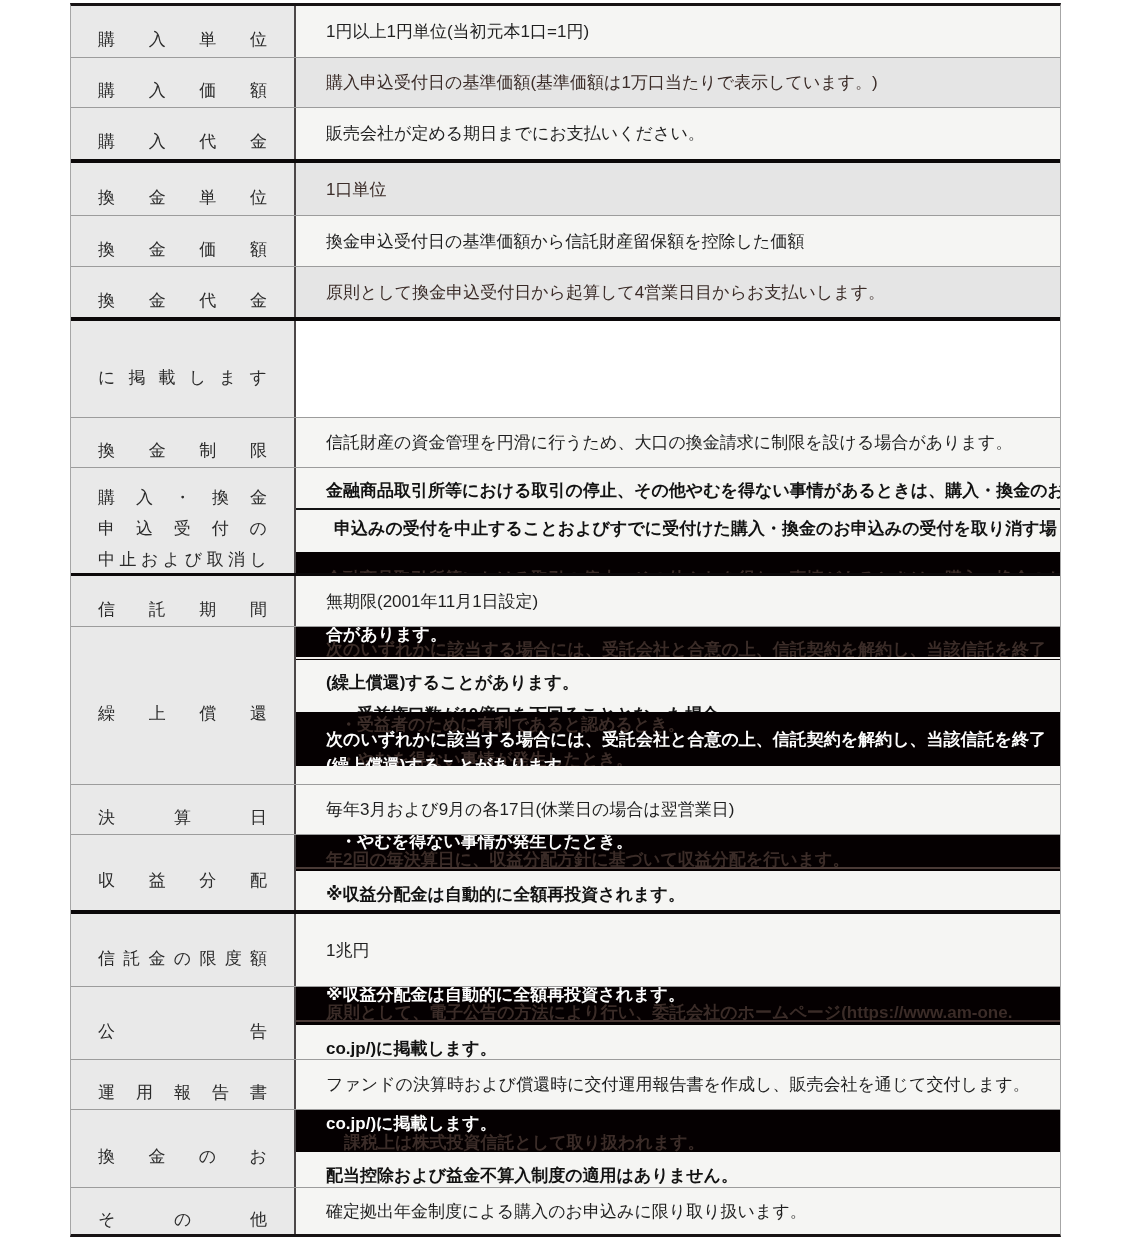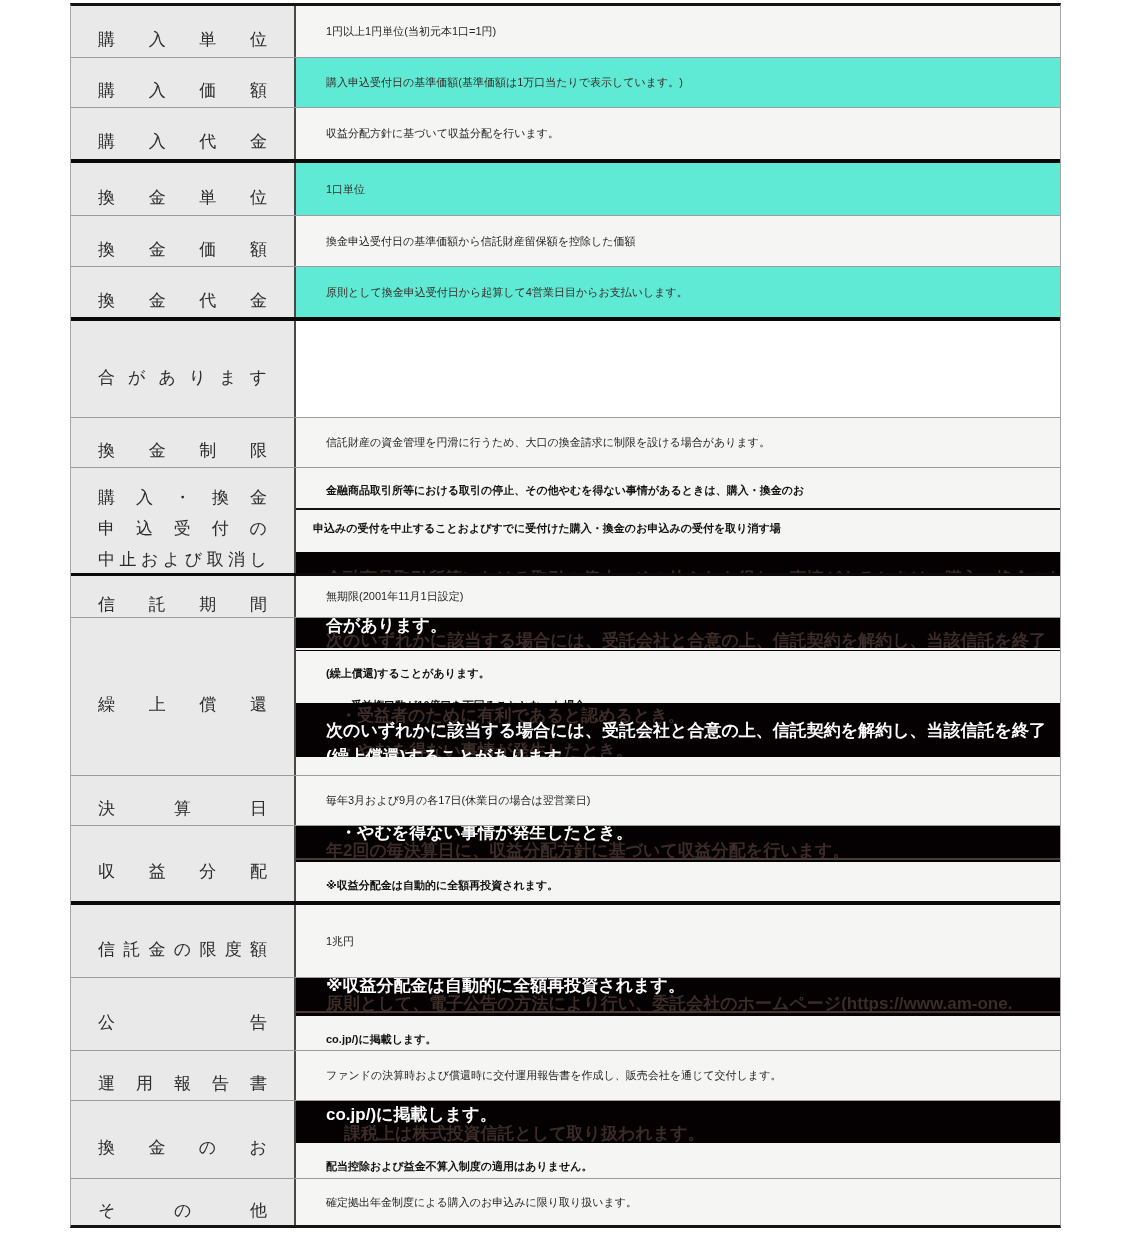--- a/index.html
+++ b/index.html
@@ -12,28 +12,28 @@
   .sep.s3{height:3px;}
   .row{display:flex;width:100%;box-sizing:border-box;}
   .row.bt{border-top:1px solid #9c9c9c;}
   .lbl{flex:0 0 225px;width:225px;box-sizing:border-box;background:#e9e9e9;
        border-right:2px solid #4c4748;display:flex;align-items:center;padding:0 27px;}
   .lbl-t{width:100%;font-size:17px;line-height:31px;color:#2b2b2b;
          text-align:justify;text-align-last:justify;text-justify:inter-character;
          white-space:pre-line;margin-top:16px;}
   .ct{flex:1;background:#f5f5f3;position:relative;box-sizing:border-box;overflow:hidden;}
   .ct.center{display:flex;align-items:center;padding-left:30px;padding-right:8px;}
-  .ct.black{background:#5eead4;color:#3b2c28;}
-  .txt{font-size:11px;line-height:31px;color:#1f1f1f;}
+  .ct.black{background:#e5e5e5;color:#3b2c28;}
+  .txt{font-size:17px;line-height:31px;color:#1f1f1f;}
   .bold{font-weight:bold;color:#121212;}
   .wrap{padding-right:8px;}
   
   .nw{white-space:nowrap;}
   .l1u{display:block;border-bottom:2px solid #141414;padding:5px 0 2px 30px;margin-top:2px;}
-  .lx{display:block;padding:3px 0 0 17px;}
+  .lx{display:block;padding:3px 0 0 38px;}
   .gbar{position:absolute;left:0;right:0;bottom:0;height:21px;background:#050001;overflow:hidden;}
   .gbar span{position:absolute;top:15px;left:30px;white-space:nowrap;
              font-size:17px;font-weight:bold;color:#3b2c28;}
   
   .bar{position:relative;background:#050001;overflow:hidden;}
   .bar span{position:absolute;white-space:nowrap;font-size:17px;}
   .gtx{color:#3b2c28;font-weight:bold;}
   .wtx{color:#fdfdfd;font-weight:bold;}
   .uline{position:absolute;left:0;right:0;height:2px;}
   .uw{background:#f1eeeb;}
@@ -61,21 +61,21 @@
     <div class="ct center black">
         <div class="txt nw" style="color:#3b2c28">購入申込受付日の基準価額(基準価額は1万口当たりで表示しています。)</div>
       </div>
   </div>
 
   <div class="row bt" style="height:52px">
     <div class="lbl">
         <div class="lbl-t">購入代金</div>
       </div>
     <div class="ct center">
-        <div class="txt">収益分配方針に基づいて収益分配を行います。</div>
+        <div class="txt">販売会社が定める期日までにお支払いください。</div>
       </div>
   </div>
 
   <div class="sep"></div>
 
   <div class="row" style="height:52px">
     <div class="lbl">
         <div class="lbl-t">換金単位</div>
       </div>
     <div class="ct center black">
@@ -98,21 +98,21 @@
       </div>
     <div class="ct center black">
         <div class="txt nw" style="color:#3b2c28">原則として換金申込受付日から起算して4営業日目からお支払いします。</div>
       </div>
   </div>
 
   <div class="sep"></div>
 
   <div class="row" style="height:96px">
     <div class="lbl">
-        <div class="lbl-t">合があります</div>
+        <div class="lbl-t">に掲載します</div>
       </div>
   </div>
 
   <div class="row bt" style="height:50px">
     <div class="lbl">
         <div class="lbl-t">換金制限</div>
       </div>
     <div class="ct center">
         <div class="txt">信託財産の資金管理を円滑に行うため、大口の換金請求に制限を設ける場合があります。</div>
       </div>
@@ -129,21 +129,21 @@
       <span class="txt bold nw lx">申込みの受付を中止することおよびすでに受付けた購入・換金のお申込みの受付を取り消す場</span>
       <span class="txt bold nw lx">合があります。</span>
       <div class="gbar">
           <span>金融商品取引所等における取引の停止、その他やむを得ない事情があるときは、購入・換金のお</span>
         </div>
     </div>
   </div>
 
   <div class="sep s3"></div>
 
-  <div class="row" style="height:41px">
+  <div class="row" style="height:50px">
     <div class="lbl">
         <div class="lbl-t">信託期間</div>
       </div>
     <div class="ct center">
         <div class="txt">無期限(2001年11月1日設定)</div>
       </div>
   </div>
 
   <div class="row bt" style="height:158px">
     <div class="lbl">

